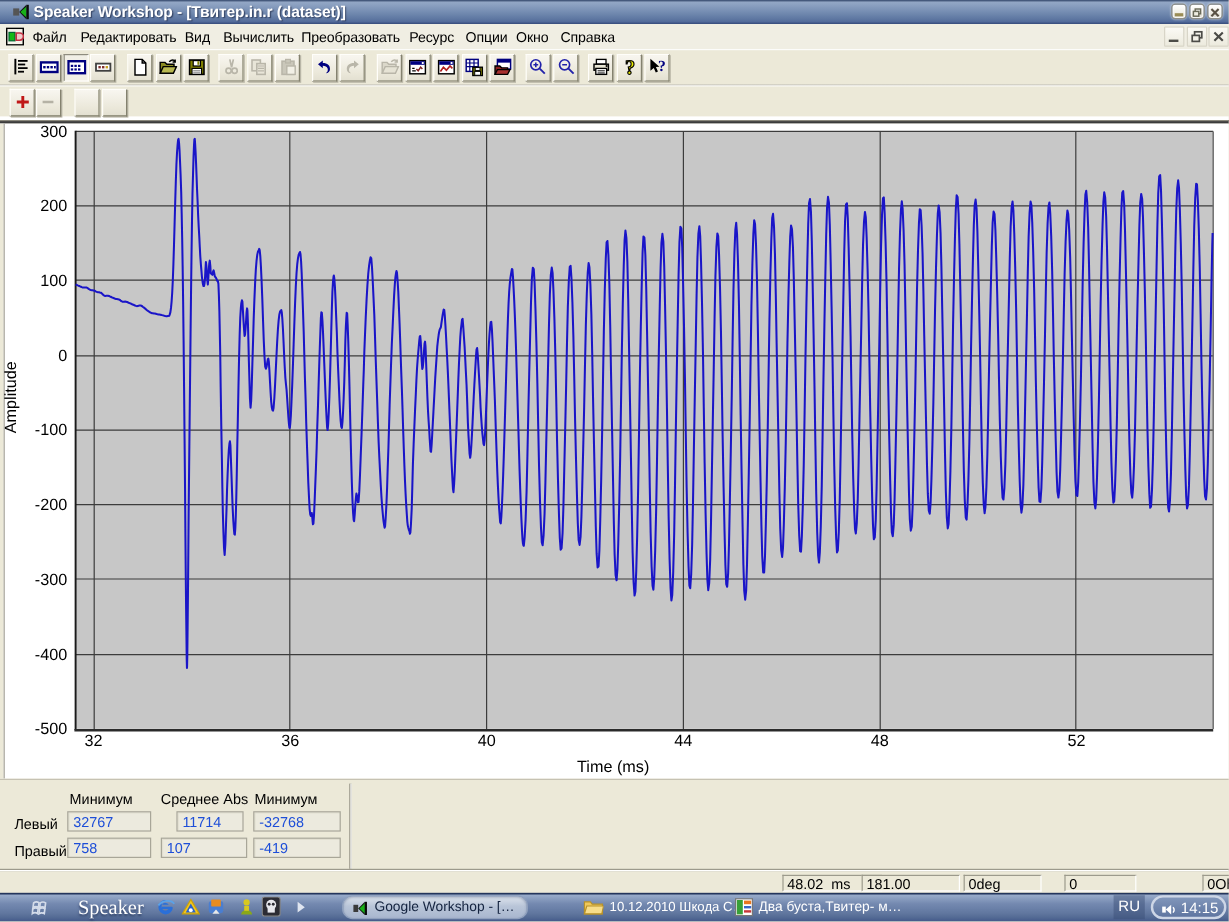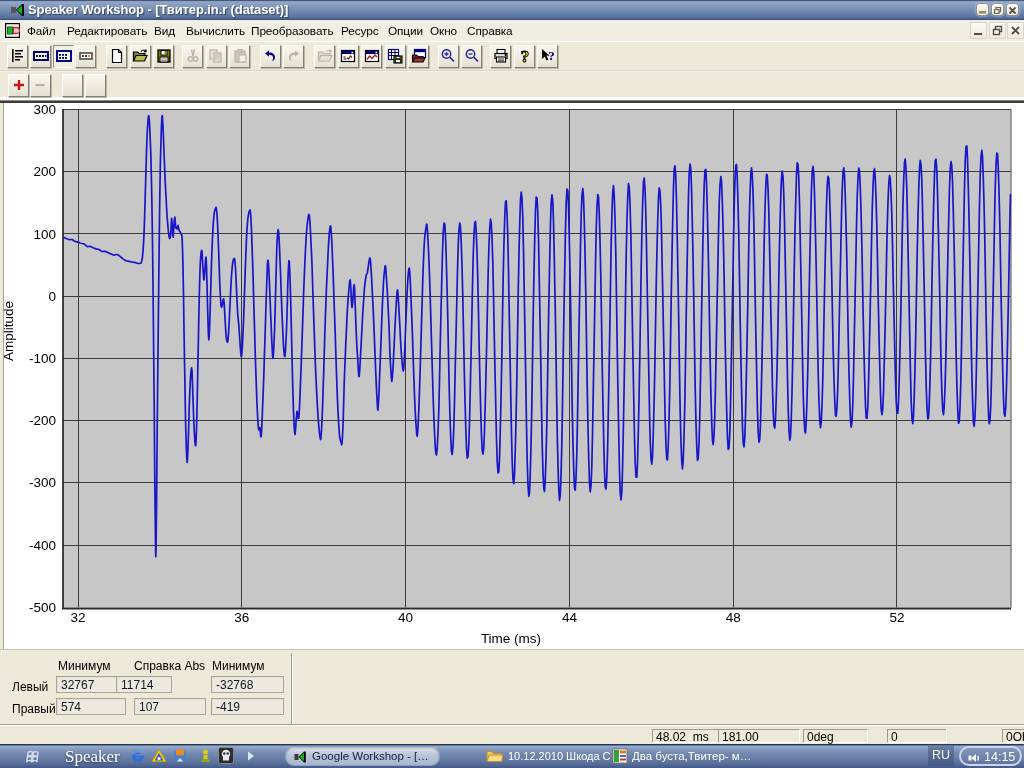--- a/index.html
+++ b/index.html
@@ -23,21 +23,21 @@
  border:1px solid;border-color:#fffefa #84826f #84826f #fffefa;box-shadow:1px 1px 0 #b9b6a7}
 .tb.pressed{border-color:#8e8c7f #fffefa #fffefa #8e8c7f;background:#f1efe6;box-shadow:none}
 .tb svg{display:block;margin:2px auto 0}
 #chartedge{left:0;top:100px;width:1024px;height:3px;background:#3c3c3c;border-top:1px solid #8a887c}
 
 #chart{left:0;top:103px;width:1024px;height:546px;background:#fff}
 #chart svg{position:absolute;left:0;top:0}
 
 #stats{left:0;top:649px;width:1024px;height:76px;background:#ece9d8;border-top:1px solid #c6c2b2}
 .slab{font-size:12px;color:#000}
-.sbox{height:17px;background:#eceade;border:1px solid #a8a698;box-shadow:inset 1px 1px 0 #e2dfd1;font-size:12px;color:#0f172a;padding:1px 0 0 4px}
+.sbox{height:17px;background:#eceade;border:1px solid #a8a698;box-shadow:inset 1px 1px 0 #e2dfd1;font-size:12px;color:#1d4ed8;padding:1px 0 0 4px}
 #vsep{left:291px;top:3px;width:2px;height:71px;background:#9c9a8c;border-right:1px solid #fff}
 #stats .hline{left:0;top:74px;width:1024px;height:2px;background:#9c9a8c;border-bottom:1px solid #fff}
 
 #status{left:0;top:727px;width:1024px;height:17px;background:#ece9d8}
 .stcell{top:2px;height:14px;background:#ece9d8;border:1px solid;border-color:#9c9a8c #fff #fff #9c9a8c;font-size:12px;padding:0 0 0 3px;color:#000}
 
 #task{left:0;top:744px;width:1024px;height:24px;
  background:linear-gradient(#24365c 0,#24365c 4%,#98abca 8%,#8ea2c3 16%,#7489b0 38%,#6a80a8 55%,#60769e 72%,#536a94 86%,#42588a 100%)}
 .wtext{color:#fff;font-size:11.5px;white-space:nowrap;overflow:hidden}
 #atask{left:285px;top:1.5px;width:155px;height:20px;border-radius:9px;border:1px solid #8fa0bd;
@@ -312,28 +312,28 @@
         <text x="569.4" y="519" font-size="13.5" text-anchor="middle" fill="#000">44</text>
         <text x="733.2" y="519" font-size="13.5" text-anchor="middle" fill="#000">48</text>
         <text x="897.0" y="519" font-size="13.5" text-anchor="middle" fill="#000">52</text>
         <text x="511" y="540" font-size="13.5" text-anchor="middle" fill="#000">Time (ms)</text>
         <text x="13" y="228" font-size="13.5" text-anchor="middle" fill="#000" transform="rotate(-90 13 228)">Amplitude</text>
       </svg>
     </div>
 <div id="stats" class="abs">
       <div id="vsep" class="abs"></div>
       <span class="slab abs" style="left:58px;top:9px">Минимум</span>
-      <span class="slab abs" style="left:134px;top:9px">Справка Abs</span>
+      <span class="slab abs" style="left:134px;top:9px">Среднее Abs</span>
       <span class="slab abs" style="left:212px;top:9px">Минимум</span>
       <span class="slab abs" style="left:12px;top:30px">Левый</span>
       <span class="slab abs" style="left:12px;top:52px">Правый</span>
       <div class="sbox abs" style="left:56px;top:26px;width:70px">32767</div>
-      <div class="sbox abs" style="left:116px;top:26px;width:56px">11714</div>
+      <div class="sbox abs" style="left:147px;top:26px;width:56px">11714</div>
       <div class="sbox abs" style="left:211px;top:26px;width:73px">-32768</div>
-      <div class="sbox abs" style="left:56px;top:48px;width:70px">574</div>
+      <div class="sbox abs" style="left:56px;top:48px;width:70px">758</div>
       <div class="sbox abs" style="left:134px;top:48px;width:72px">107</div>
       <div class="sbox abs" style="left:211px;top:48px;width:73px">-419</div>
       <div class="hline abs"></div>
     </div>
 <div id="status" class="abs">
       <div class="stcell abs" style="left:652px;width:83px">48.02&nbsp; ms</div>
       <div class="stcell abs" style="left:718px;width:82px">181.00</div>
       <div class="stcell abs" style="left:803px;width:65px">0deg</div>
       <div class="stcell abs" style="left:887px;width:60px">0</div>
       <div class="stcell abs" style="left:1002px;width:76px">0Ohms</div>

